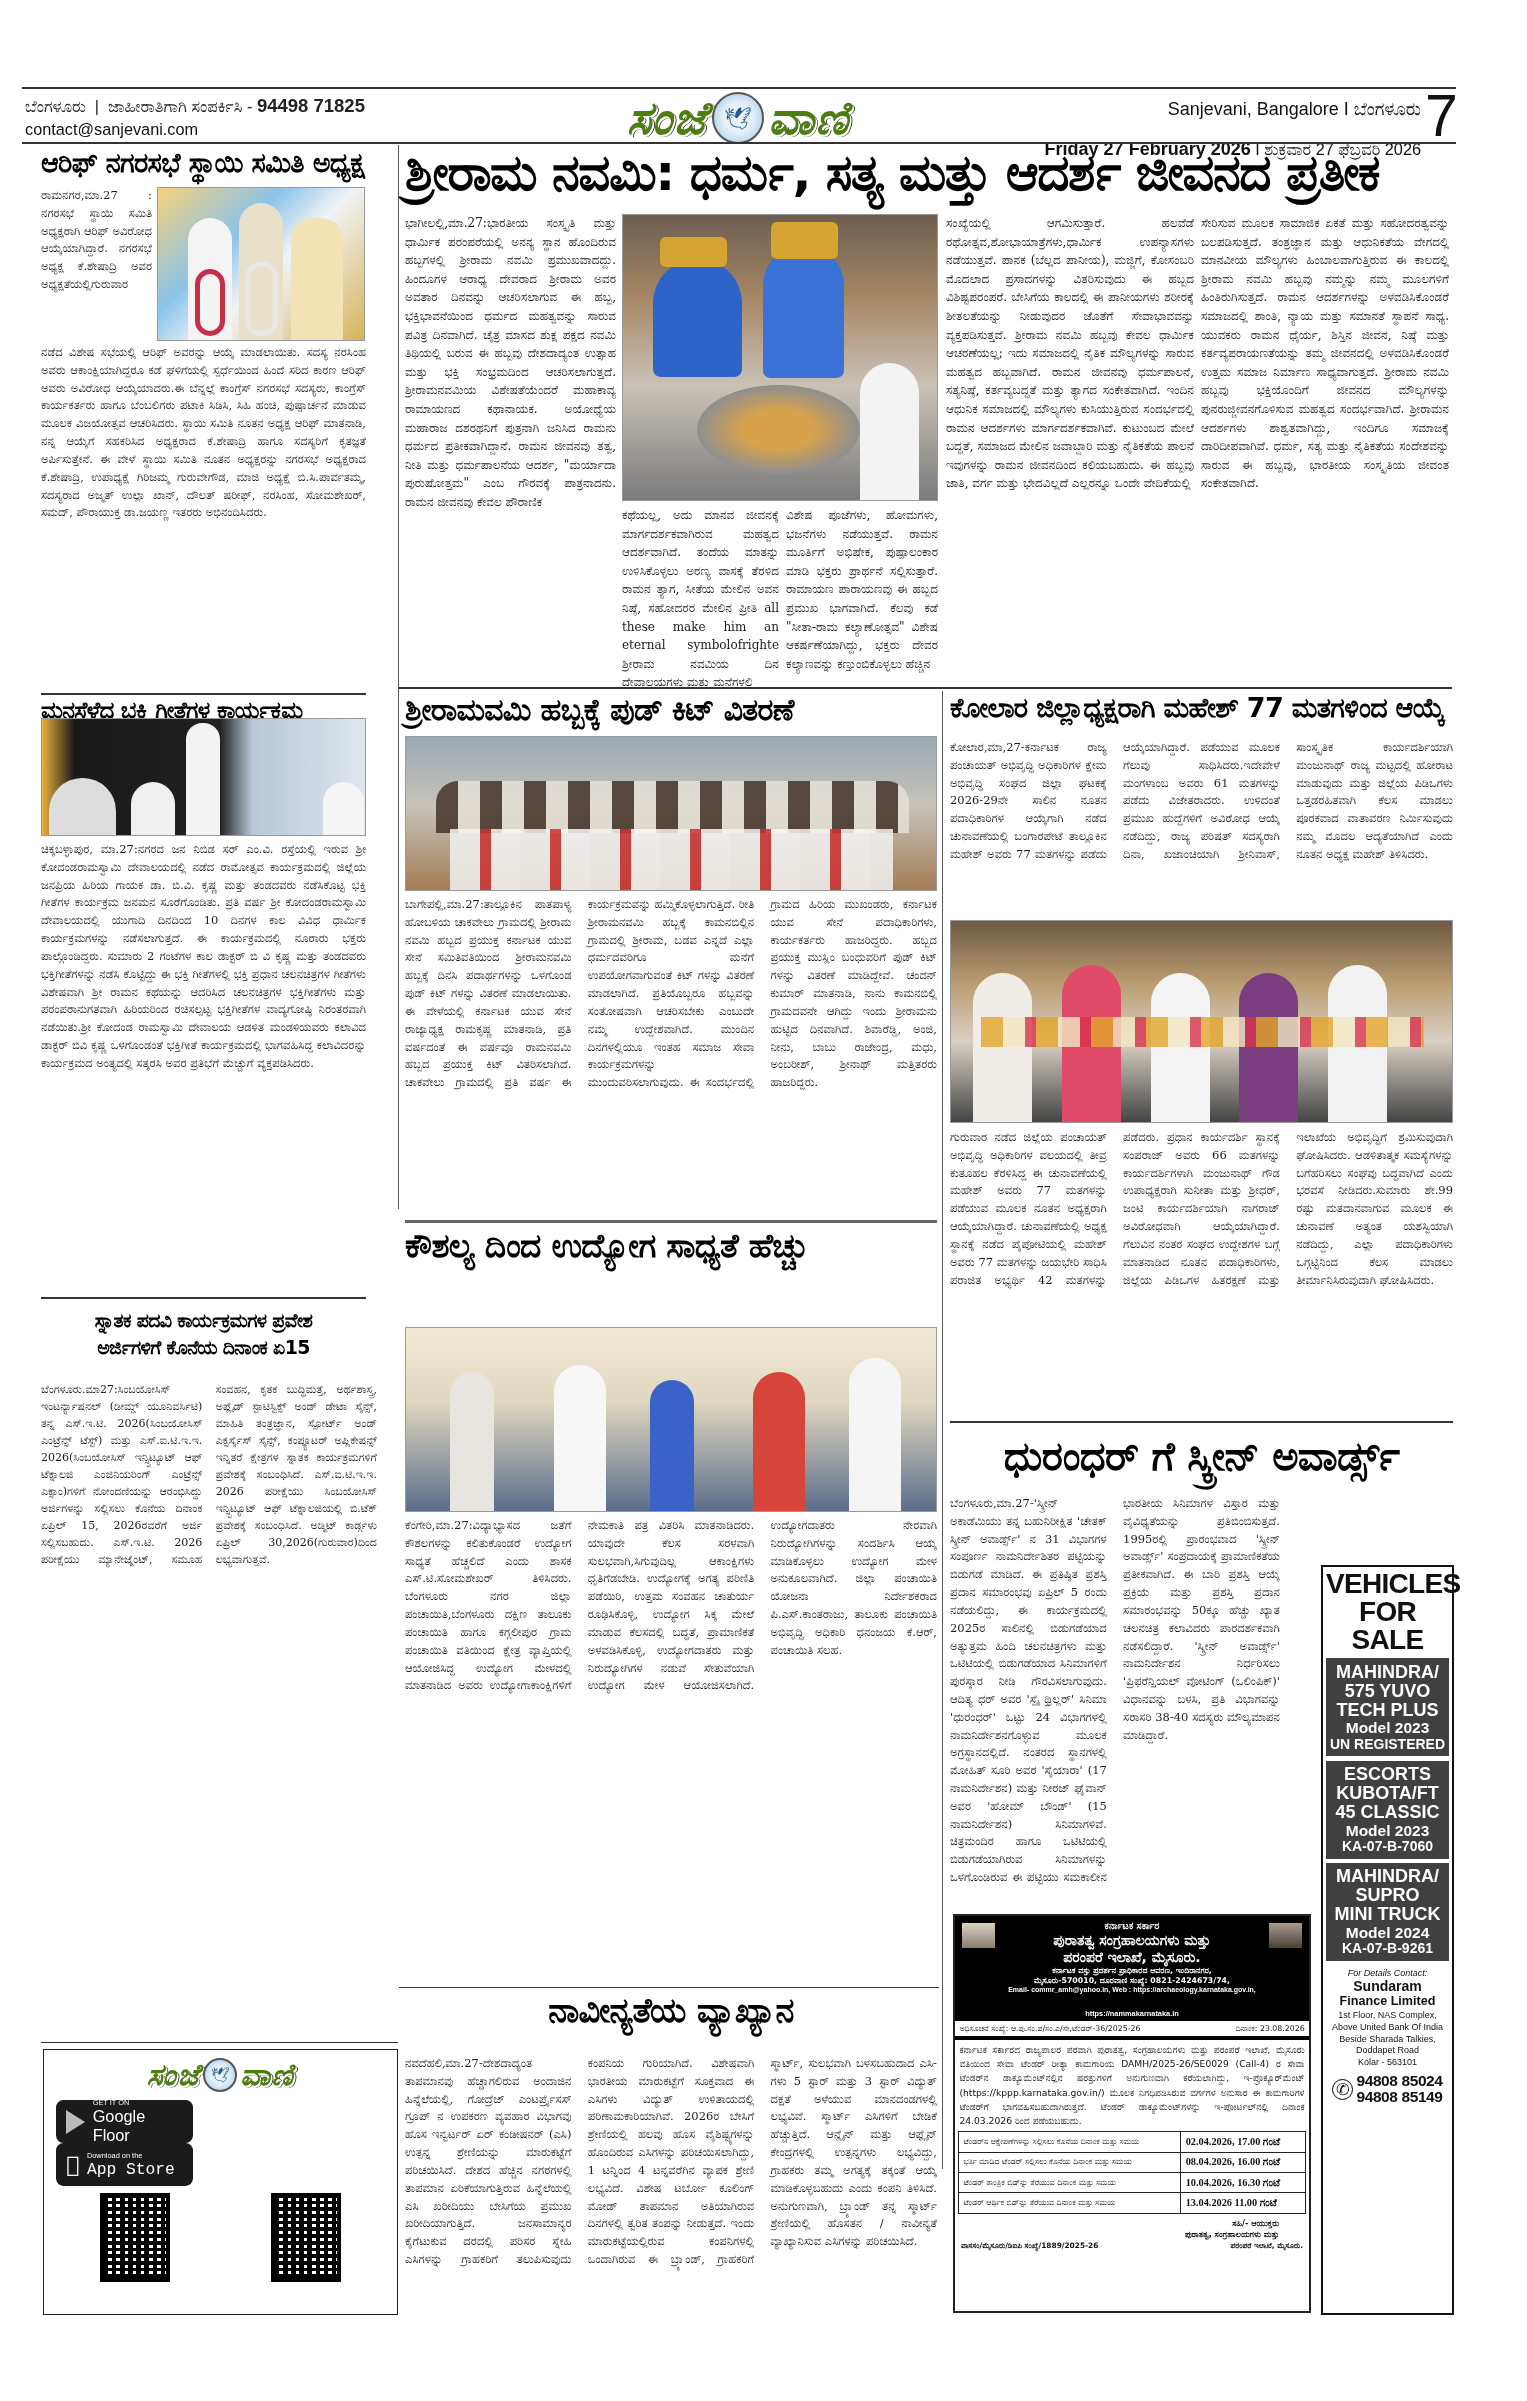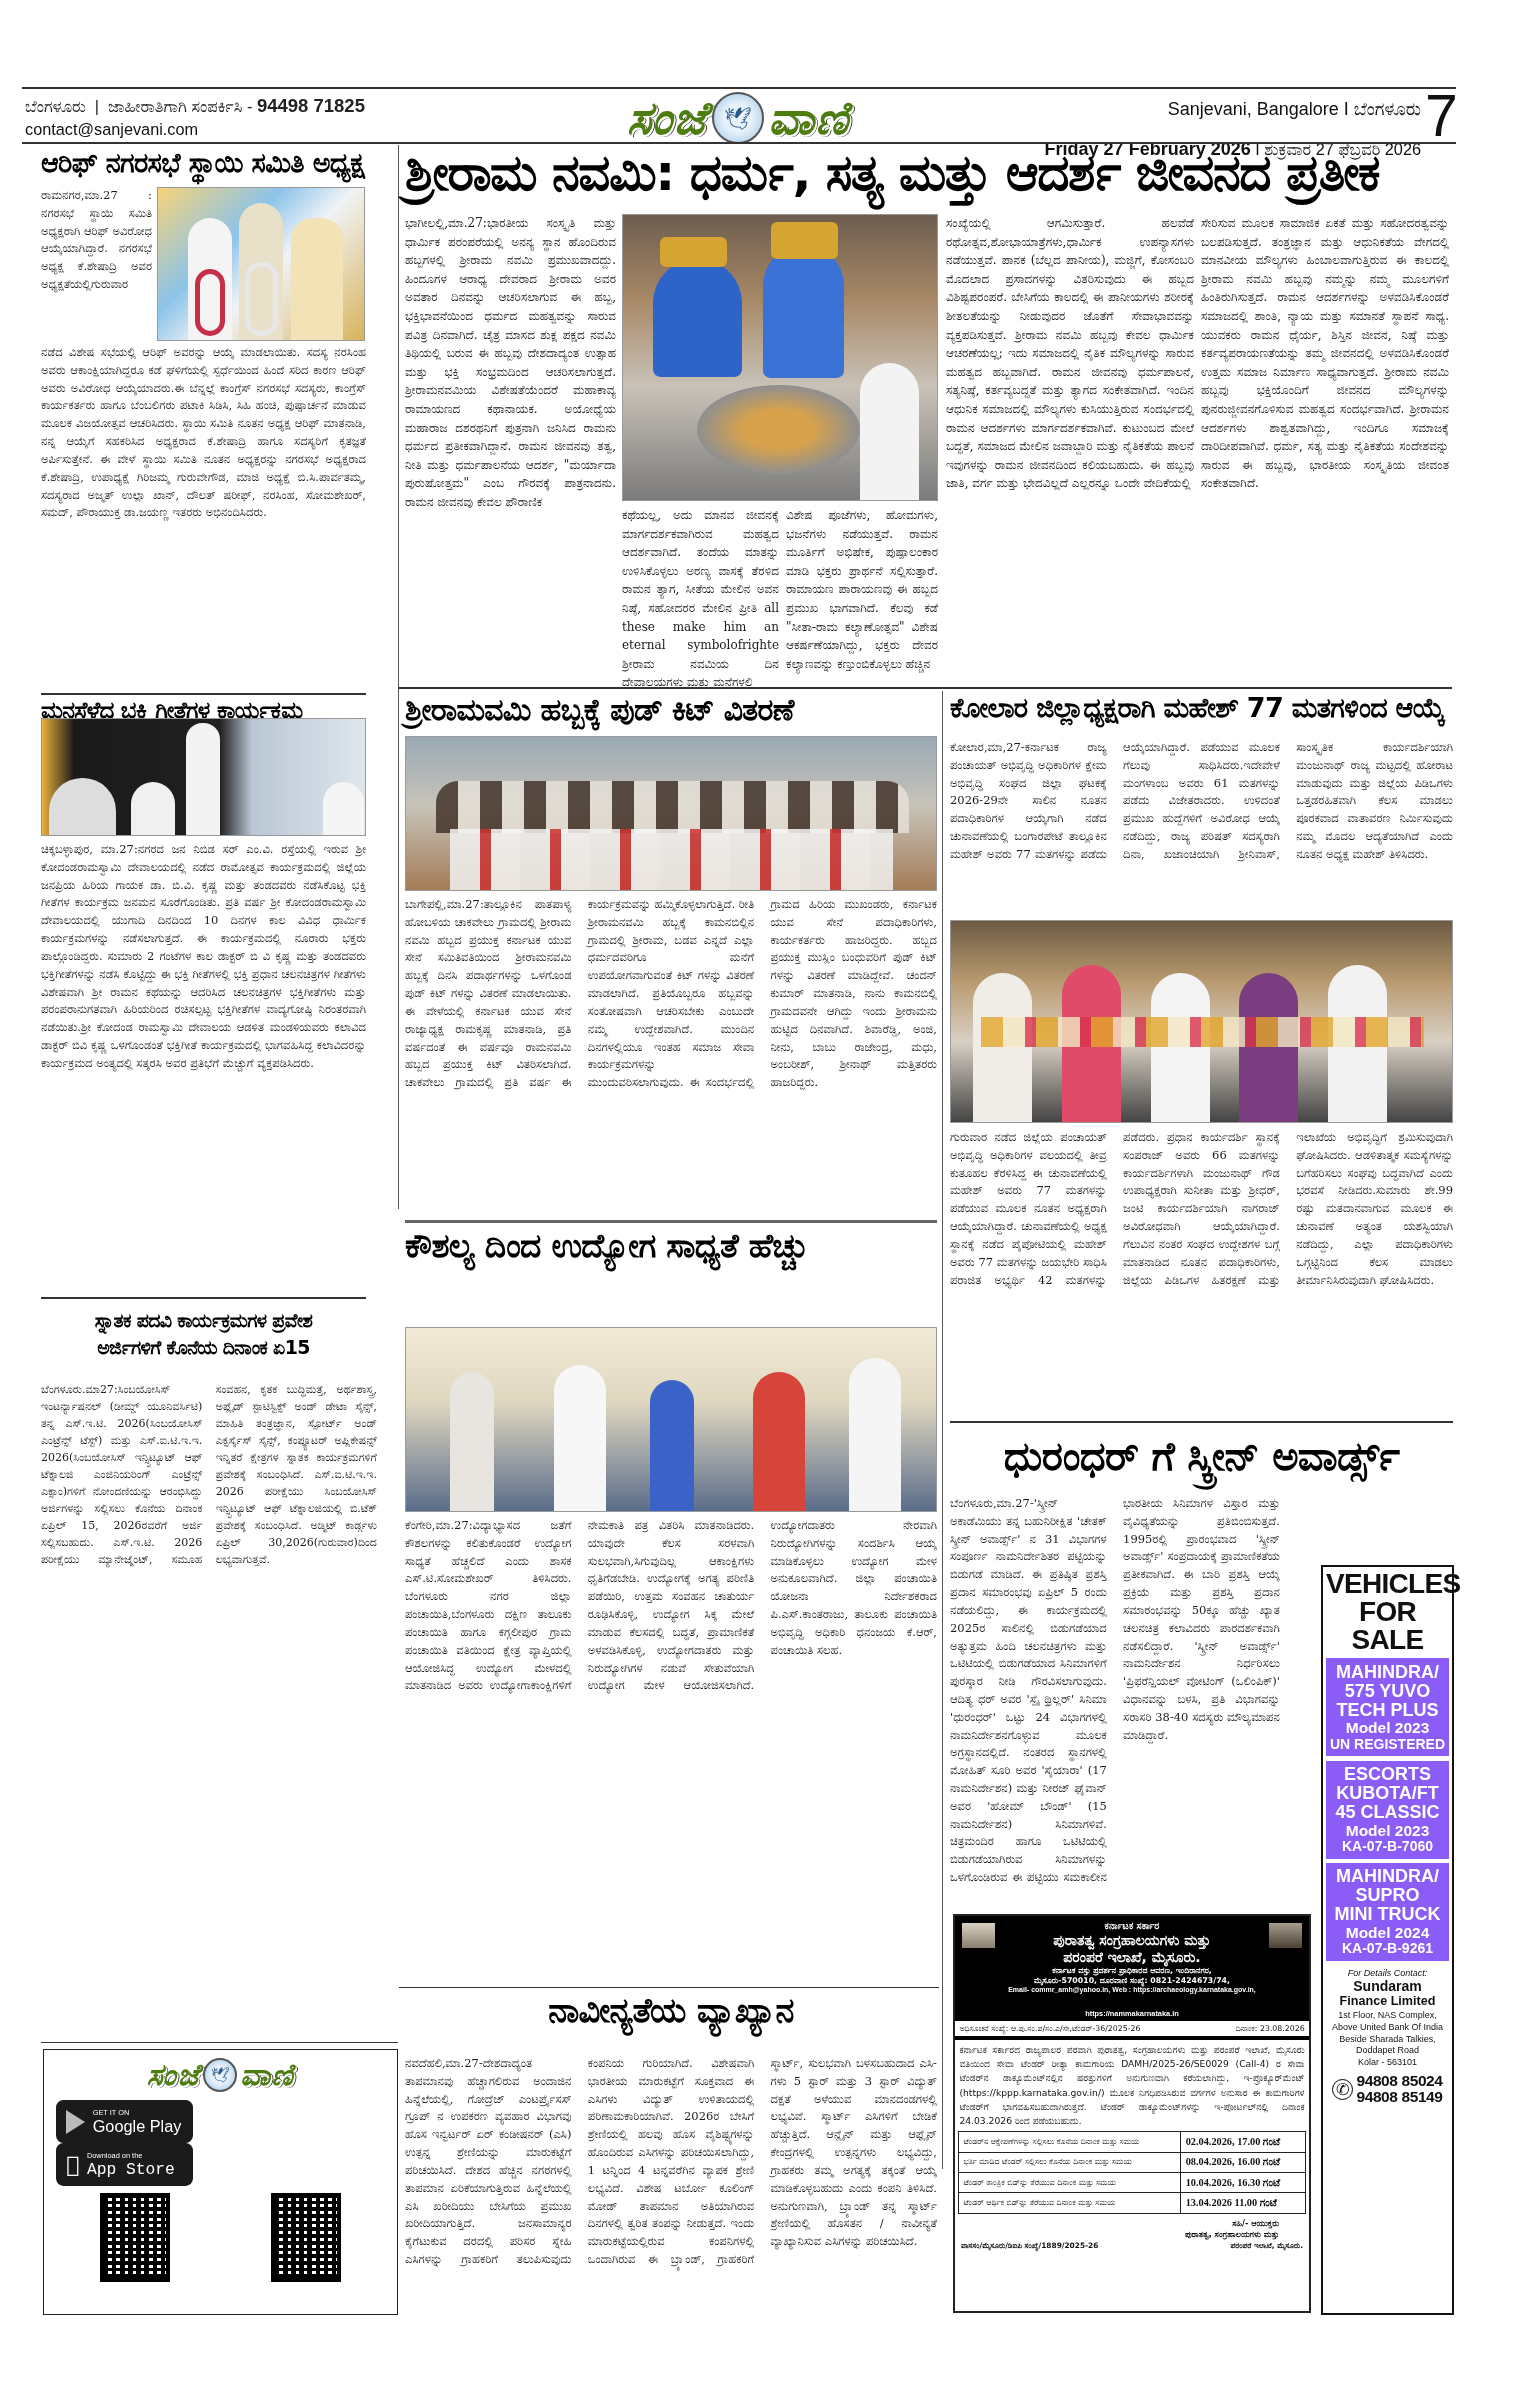--- a/index.html
+++ b/index.html
@@ -9,21 +9,21 @@
   .rule { position: absolute; background: #333; }
   .vrule { position: absolute; background: #555; width: 1.5px; }
   .hl { font-family: "DejaVu Sans", sans-serif; font-weight: 900; color: #000; letter-spacing: -0.7px; line-height: 1.1; }
   .body-text { font-family: "DejaVu Serif", serif; font-size: 12.6px; line-height: 1.55; text-align: justify; color: #1a1a1a; overflow: hidden; }
   .cols3 { column-count: 3; column-gap: 16.3px; }
   .cols2 { column-count: 2; column-gap: 16.3px; }
   .photo { position: absolute; overflow: hidden; border: 0.7px solid #999; }
   .masthead-logo { font-family: "DejaVu Serif", serif; font-weight: 900; font-style: italic; font-size: 46px; color: #4d7c0f; letter-spacing: 1.5px; text-shadow: 1.5px 1.5px 0 #fff, 2.2px 2.2px 0 #000; }
   .emblem { display: inline-block; width: 52px; height: 52px; border-radius: 50%; background: radial-gradient(circle, #e8f2fb 40%, #9cc4e4 100%); border: 2.2px solid #555; vertical-align: middle; position: relative; }
   .emblem span { position: absolute; left: 0; right: 0; top: 12px; text-align: center; font-size: 22px; color: #2a5a88; }
-  .ad-block { background: #8b5cf6; color: #fff; text-align: center; font-family: "Liberation Sans", sans-serif; font-weight: 900; }
+  .ad-block { background: #404040; color: #fff; text-align: center; font-family: "Liberation Sans", sans-serif; font-weight: 900; }
   table.tender { border-collapse: collapse; width: 100%; font-size: 9.6px; font-family: "DejaVu Sans", sans-serif; }
   table.tender td { border: 1.5px solid #222; padding: 3.7px 4.4px; }
   table.tender td.val { font-weight: 700; font-family: "Liberation Serif", serif; font-size: 10.3px; white-space: nowrap; }
   .store-btn { background: #1b1b1b; color: #fff; border-radius: 7.4px; display: flex; align-items: center; padding: 4.4px 10.3px; gap: 7.4px; }
   .qr { width: 70px; height: 89px; background:
       repeating-linear-gradient(90deg, #000 0 4.4px, #fff 4.4px 8.1px),
       repeating-linear-gradient(0deg, #000 0 3.7px, #fff 3.7px 6.7px);
       background-blend-mode: multiply; border: 4.4px solid #000; }
 </style>
 </head>
@@ -101,21 +101,21 @@
     <span class="emblem" style="width:34px; height:34px;">
         <span style="top:6px; font-size:15px;">🕊</span>
       </span>
     <span class="masthead-logo" style="font-size:30px;">ವಾಣಿ</span>
   </div>
   <div style="display:flex; justify-content:space-between; margin-top:6px; padding:0 6px;flex-direction:column;">
     <div class="store-btn" style="width:137px; height:43px;">
       <span style="width:0; height:0; border-top:12px solid transparent; border-bottom:12px solid transparent; border-left:19px solid #bbb;"></span>
       <div>
         <div style="font-size:7.4px; font-family:'Liberation Sans',sans-serif;">GET IT ON</div>
-        <div style="font-size:16.3px; font-family:'Liberation Sans',sans-serif;">Google Play</div>
+        <div style="font-size:16.3px; font-family:'Liberation Sans',sans-serif;">Google Floor</div>
       </div>
     </div>
     <div class="store-btn" style="width:137px; height:43px;">
       <span style="font-size:22px;"></span>
       <div>
         <div style="font-size:7.4px; font-family:'Liberation Sans',sans-serif;">Download on the</div>
         <div style="font-size:16.3px; font-family:Liberation Mono, monospace;">App Store</div>
       </div>
     </div>
   </div>

